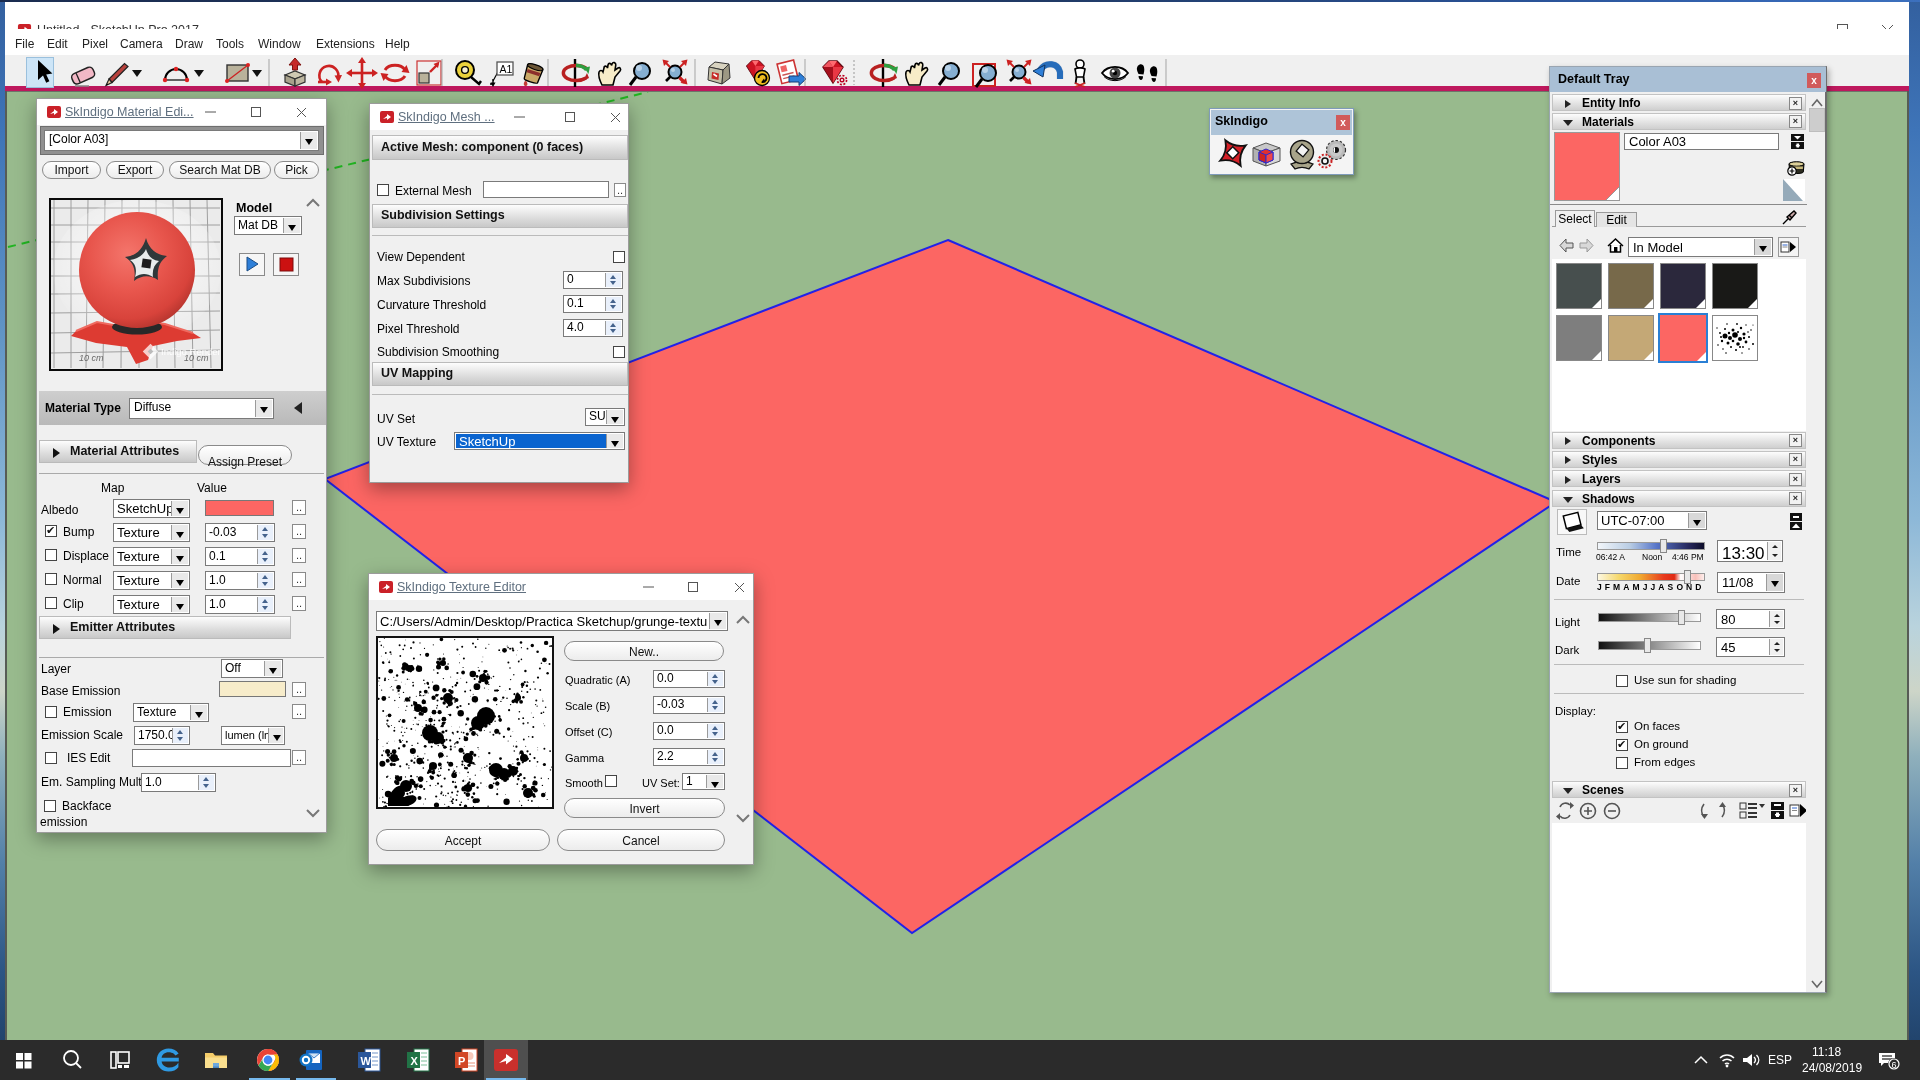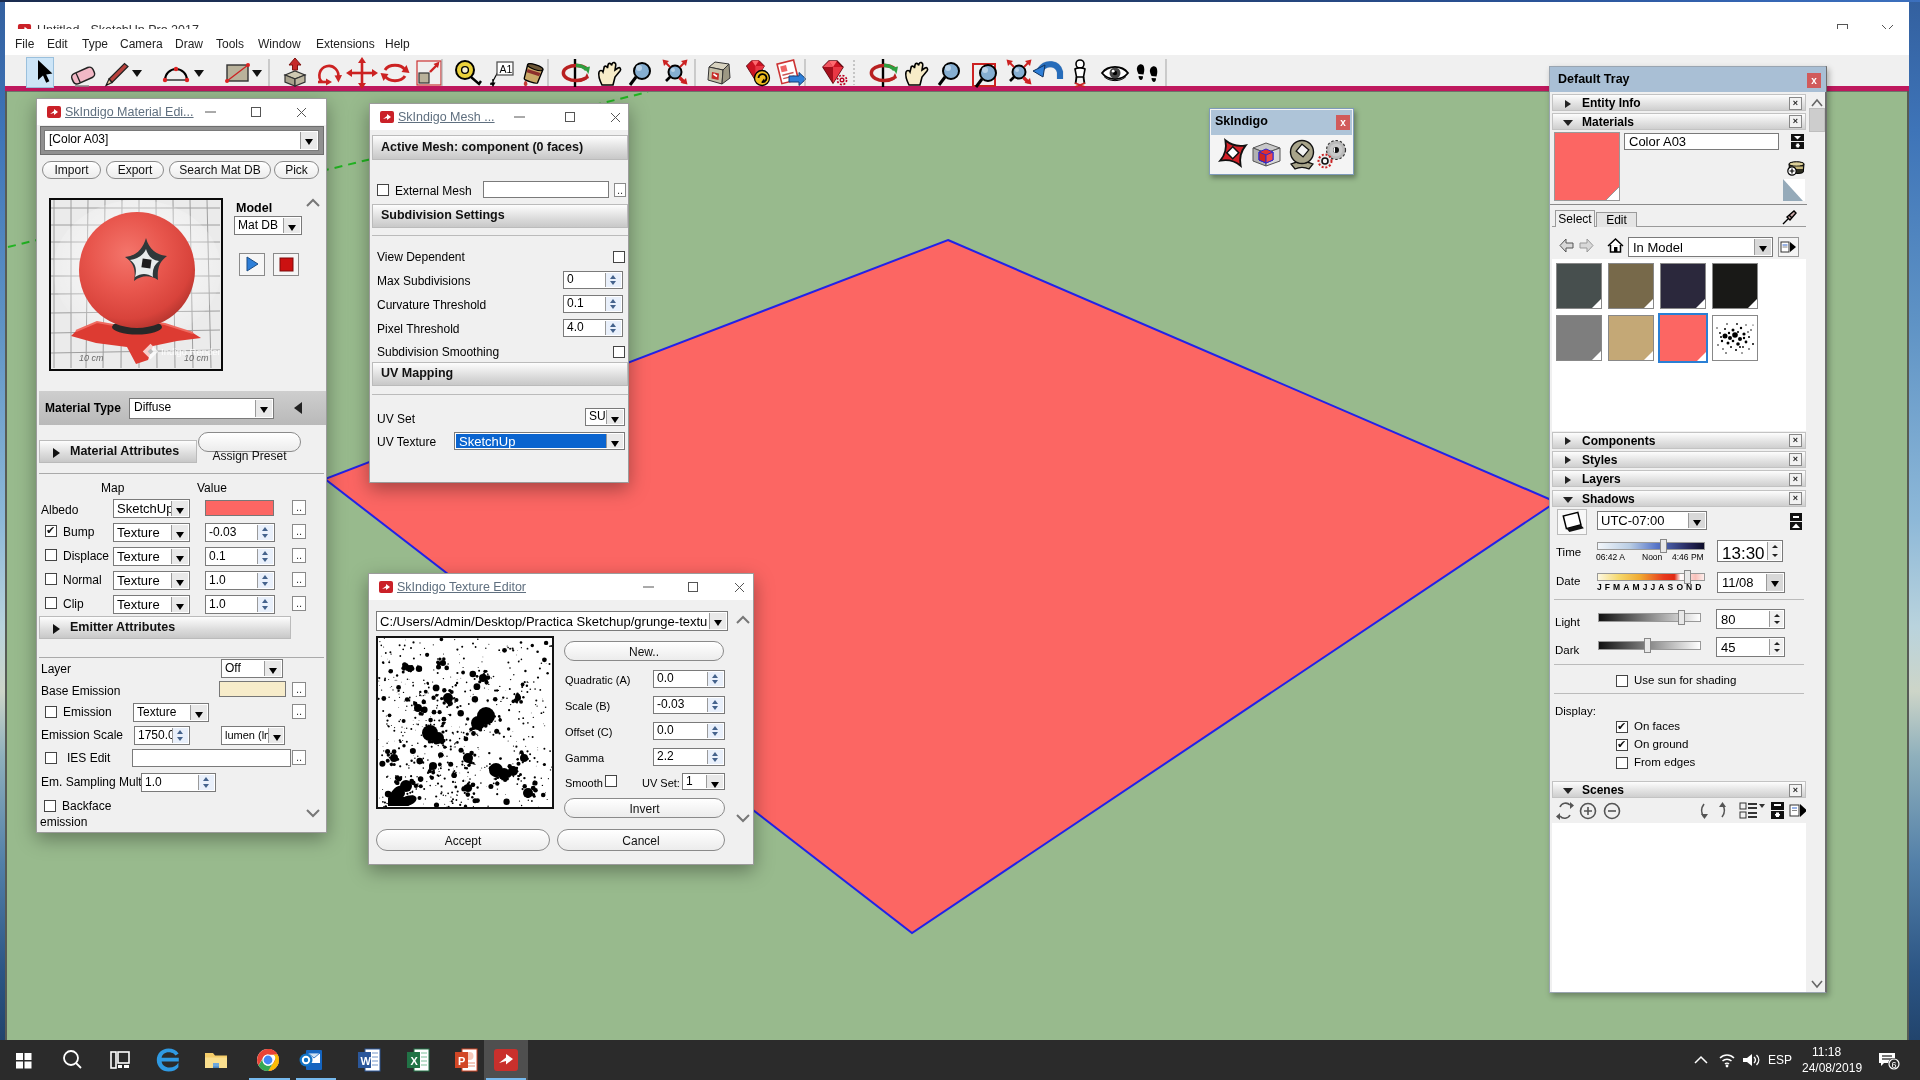--- a/index.html
+++ b/index.html
@@ -66,21 +66,21 @@
     <div class="wbtn" style="left:1815px"><svg width="45" height="27">
           <rect x="17.5" y="8.5" width="10" height="10" fill="none" stroke="#555" stroke-width="1"></rect>
         </svg></div>
     <div class="wbtn" style="left:1860px"><svg width="45" height="27">
           <path d="M17 9 L28 20 M28 9 L17 20" stroke="#555" stroke-width="1"></path>
         </svg></div>
   </div>
   <div id="menubar">
     <span style="left:10px">File</span>
       <span style="left:42px">Edit</span>
-      <span style="left:77px">Type</span>
+      <span style="left:77px">Pixel</span>
     <span style="left:115px">Camera</span>
       <span style="left:170px">Draw</span>
       <span style="left:211px">Tools</span>
     <span style="left:253px">Window</span>
       <span style="left:311px">Extensions</span>
       <span style="left:380px">Help</span>
   </div>
   <div id="toolbar">
   <div style="position:absolute;left:21px;top:2px;width:28px;height:31px;background:#cde5f7;border:1px solid #9ac0dd"></div>
   <svg width="1904" height="36" style="position:absolute;left:0;top:0">
@@ -413,21 +413,21 @@
   <svg class="abs" style="left:255px;top:302px" width="12" height="14">
       <polygon points="10,1 10,13 2,7" fill="#222"></polygon>
     </svg>
 
   <div class="hdr" style="left:2px;top:341px;width:158px;height:23px">
       <span style="position:absolute;left:30px;top:3px">Material Attributes</span>
       <svg class="abs" style="left:12px;top:6px" width="10" height="12">
         <polygon points="1,1 1,11 8,6" fill="#111"></polygon>
       </svg>
     </div>
-  <div class="pill" style="left:161px;top:333px;width:103px;height:20px;padding-top:16px">Assign Preset</div>
+  <div class="pill" style="left:161px;top:346px;width:94px;height:20px;padding-top:9px">Assign Preset</div>
   <div class="abs" style="left:2px;top:374px;width:285px;height:1px;background:#aaa"></div>
   <div class="lbl" style="left:64px;top:382px">Map</div>
   <div class="lbl" style="left:160px;top:382px">Value</div>
 
   <div class="lbl" style="left:4px;top:404px">Albedo</div>
   <div class="field" style="left:76px;top:400px;width:77px;height:19px;padding:1px 0 0 3px;font-size:13px">SketchUp<div class="ddbtn"></div></div>
   <div class="abs" style="left:168px;top:401px;width:69px;height:16px;background:#fc6663;border:1px solid #777"></div>
   <div class="dots" style="left:255px;top:401px;width:14px;height:15px">..</div>
   <div class="cb ck" style="left:8px;top:426px"></div>
     <div class="lbl" style="left:26px;top:426px">Bump</div>

